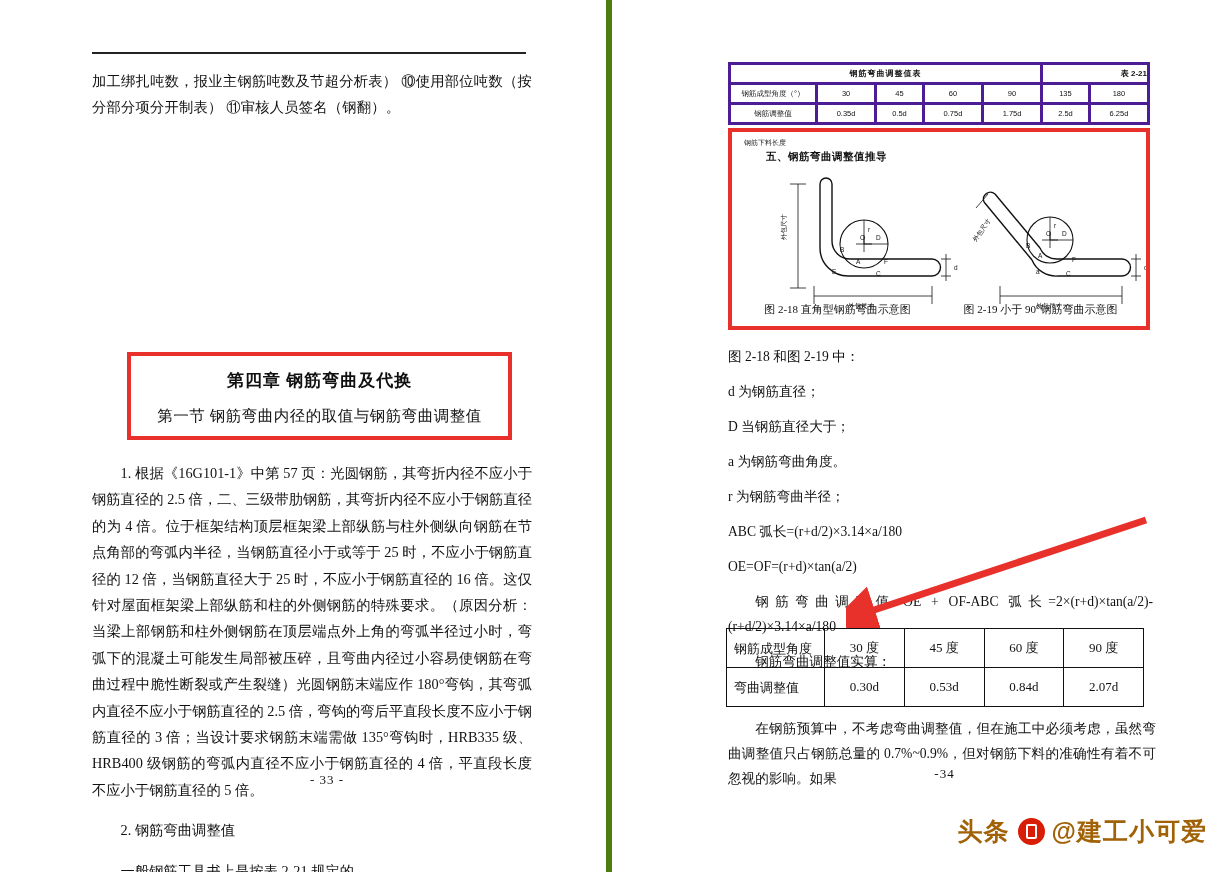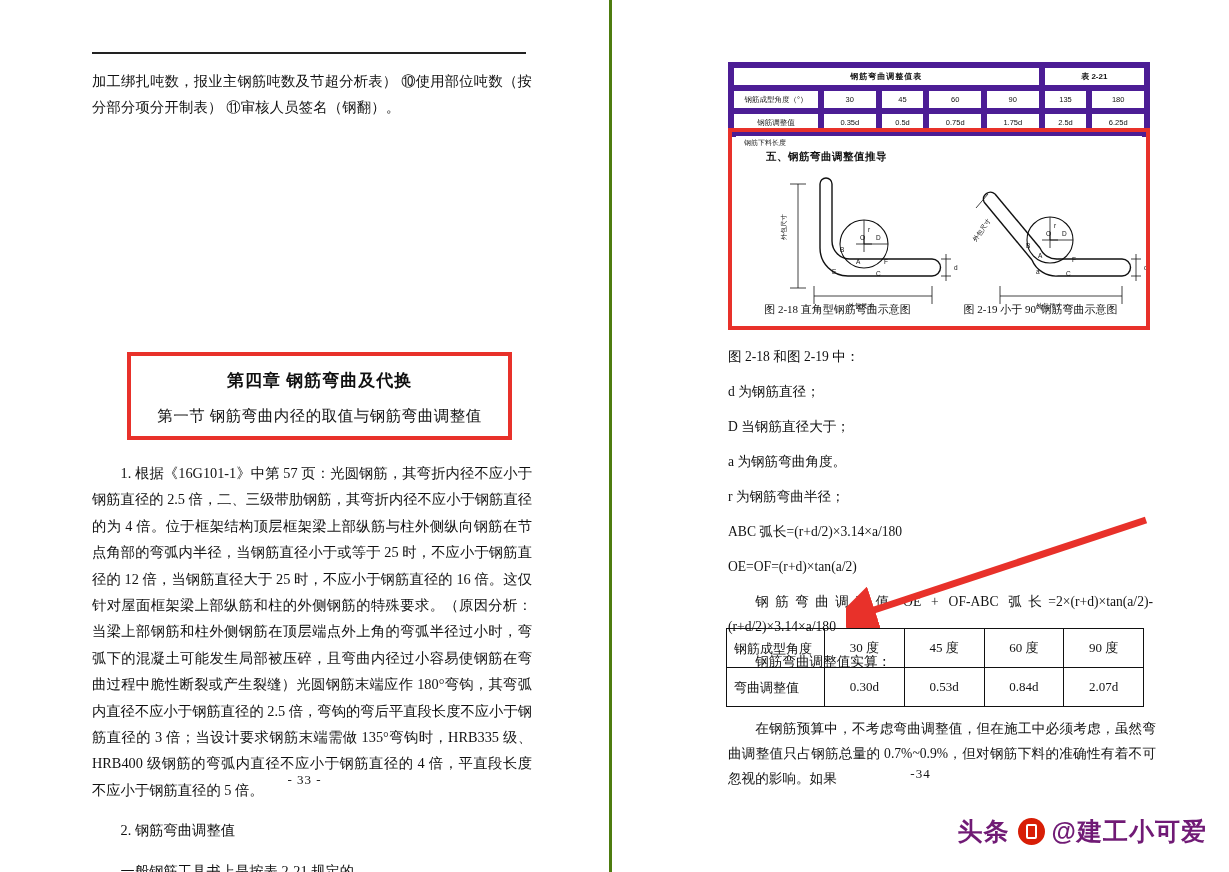--- a/index.html
+++ b/index.html
@@ -21,21 +21,21 @@
     display: flex;
   }
   .page {
     position: relative;
     box-sizing: border-box;
     background: #fff;
   }
   .page-left {
     width: 612px;
     height: 872px;
-    border-right: 3px solid #4d7c0f;
+    border-right: 6px solid #4d7c0f;
   }
   .page-right {
     width: 617px;
     height: 872px;
   }
 
   
   .lp-rule {
     position: absolute;
     left: 92px;
@@ -88,46 +88,48 @@
   }
   .lp-body p { margin: 0; }
   .indent2 { text-indent: 2em; }
   .gap-top { margin-top: 14px !important; }
   .page-num {
     position: absolute;
     width: 100%;
     text-align: center;
     font-size: 13px;
     letter-spacing: 1px;
+    padding-left: 24px;
   }
   .lp-num { top: 772px; left: 0; }
   .tbl221 {
     position: absolute;
     left: 116px;
     top: 62px;
     width: 422px;
     border-collapse: collapse;
     font-size: 7.5px;
     font-family: "Liberation Sans", sans-serif;
   }
   .tbl221 td, .tbl221 th {
-    border: 6px solid #4c1d95;
+    border: 3px solid #4c1d95;
     text-align: center;
     padding: 2px 0 2px;
     font-weight: normal;
     height: 13px;
   }
   .tbl221 .hdr-main {
     font-weight: bold;
     font-size: 8px;
     letter-spacing: 1px;
   }
   .tbl221 .hdr-right {
     font-weight: bold;
     font-size: 8px;
+    text-align: right;
   }
   .tbl221 .lbl { width: 84px; font-size: 7.5px; }
 
   .fig-box {
     position: absolute;
     left: 116px;
     top: 128px;
     width: 422px;
     height: 202px;
     border: 4px solid #e8312a;
@@ -220,21 +222,21 @@
   
   .watermark {
     position: absolute;
     right: 22px;
     bottom: 24px;
     display: flex;
     align-items: center;
     font-family: "Liberation Sans", sans-serif;
     font-size: 25px;
     font-weight: bold;
-    color: #701a75;
+    color: #a16207;
     letter-spacing: 1px;
   }
   .wm-icon {
     display: inline-block;
     width: 27px;
     height: 27px;
     border-radius: 50%;
     background: #d81e06;
     margin: 0 7px 0 8px;
     position: relative;

